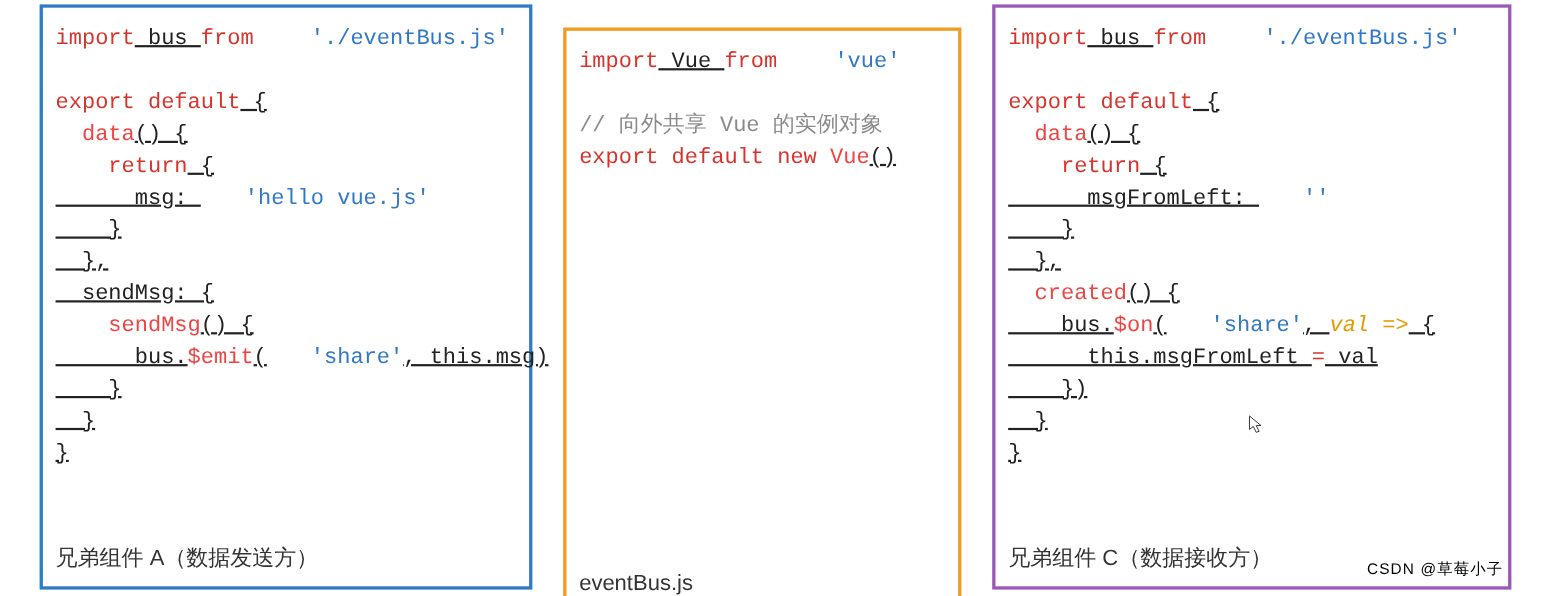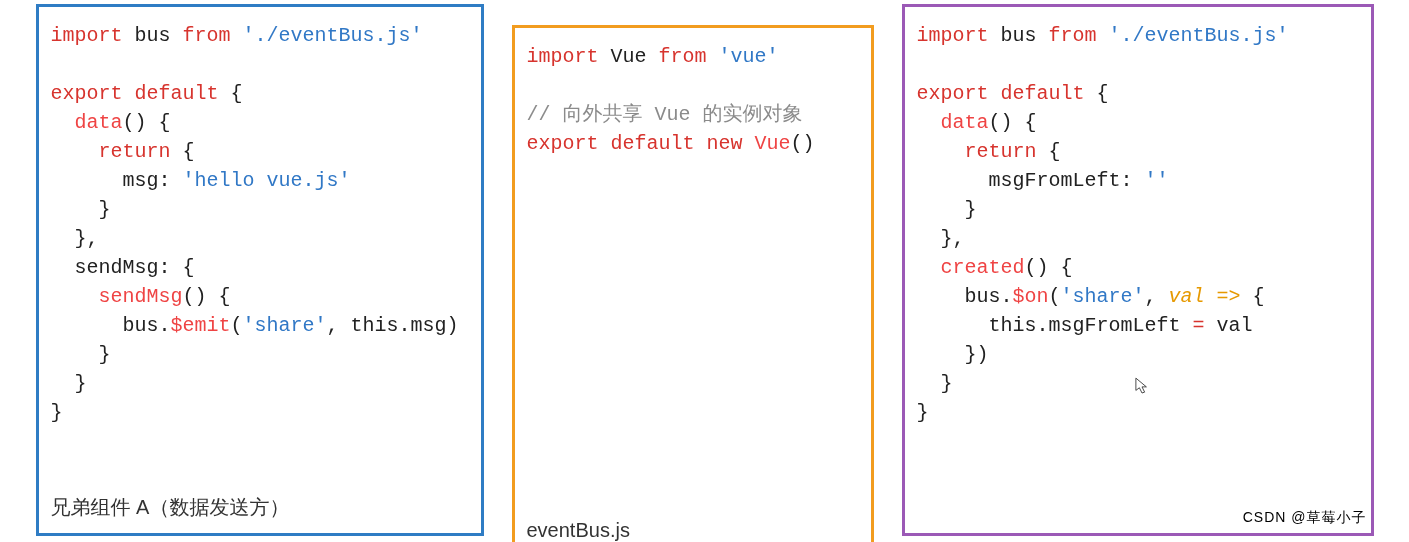--- a/index.html
+++ b/index.html
@@ -32,24 +32,24 @@
       color: #333;
     }
     .caption {
       font-size: 20px;
       color: #333;
       padding-bottom: 6px;
       font-family: "Microsoft YaHei", "PingFang SC", sans-serif;
     }
     .t-red { color: #d7342e; text-align: center; }
     .t-green { color: #ef4444; }
-    .t-blue { color: #3178c6; }
+    .t-blue { color: #3178c6; padding-left: 40px; }
     .t-gray { color: #8b8b8b; }
     .t-orange { color: #e69900; font-style: italic; }
-    .t-black { color: #222; }
+    .t-black { color: #222; text-decoration: underline; }
     .watermark {
       position: absolute;
       right: 4px;
       bottom: 6px;
       color: #000000;
       font-size: 14px;
       letter-spacing: 1px;
       pointer-events: none;
     }
     .cursor {
@@ -102,14 +102,15 @@
 <span class="t-green">  created</span><span class="t-black">() {</span>
 <span class="t-black">    bus.</span><span class="t-green">$on</span><span class="t-black">(</span><span class="t-blue">'share'</span><span class="t-black">, </span><span class="t-orange">val</span><span class="t-orange"> =&gt;</span><span class="t-black"> {</span>
 <span class="t-black">      this.msgFromLeft </span><span class="t-red">=</span><span class="t-black"> val</span>
 <span class="t-black">    })</span>
 <span class="t-black">  }</span>
 <span class="t-black">}</span>
 </pre>
   <svg class="cursor" style="left:230px; top:370px;" viewBox="0 0 16 20">
     <path d="M1 1 L1 15 L5 12 L8 18 L11 17 L8 11 L13 11 Z" fill="#fff" stroke="#333" stroke-width="1"></path>
   </svg>
+  <div class="caption">兄弟组件 C（数据接收方）</div>
   <div class="watermark">CSDN @草莓小子</div>
 </div>
 
 </body></html>

